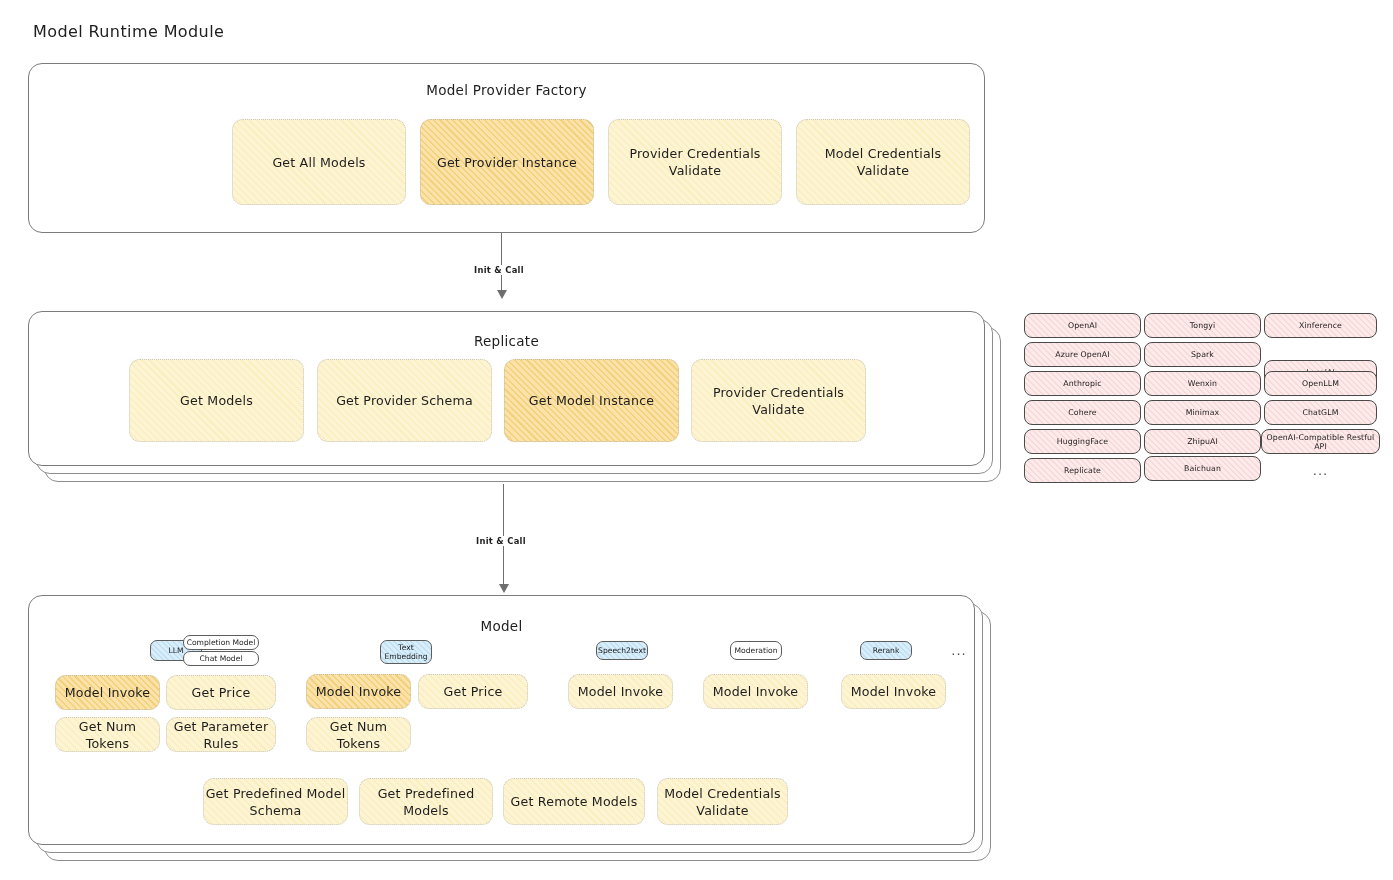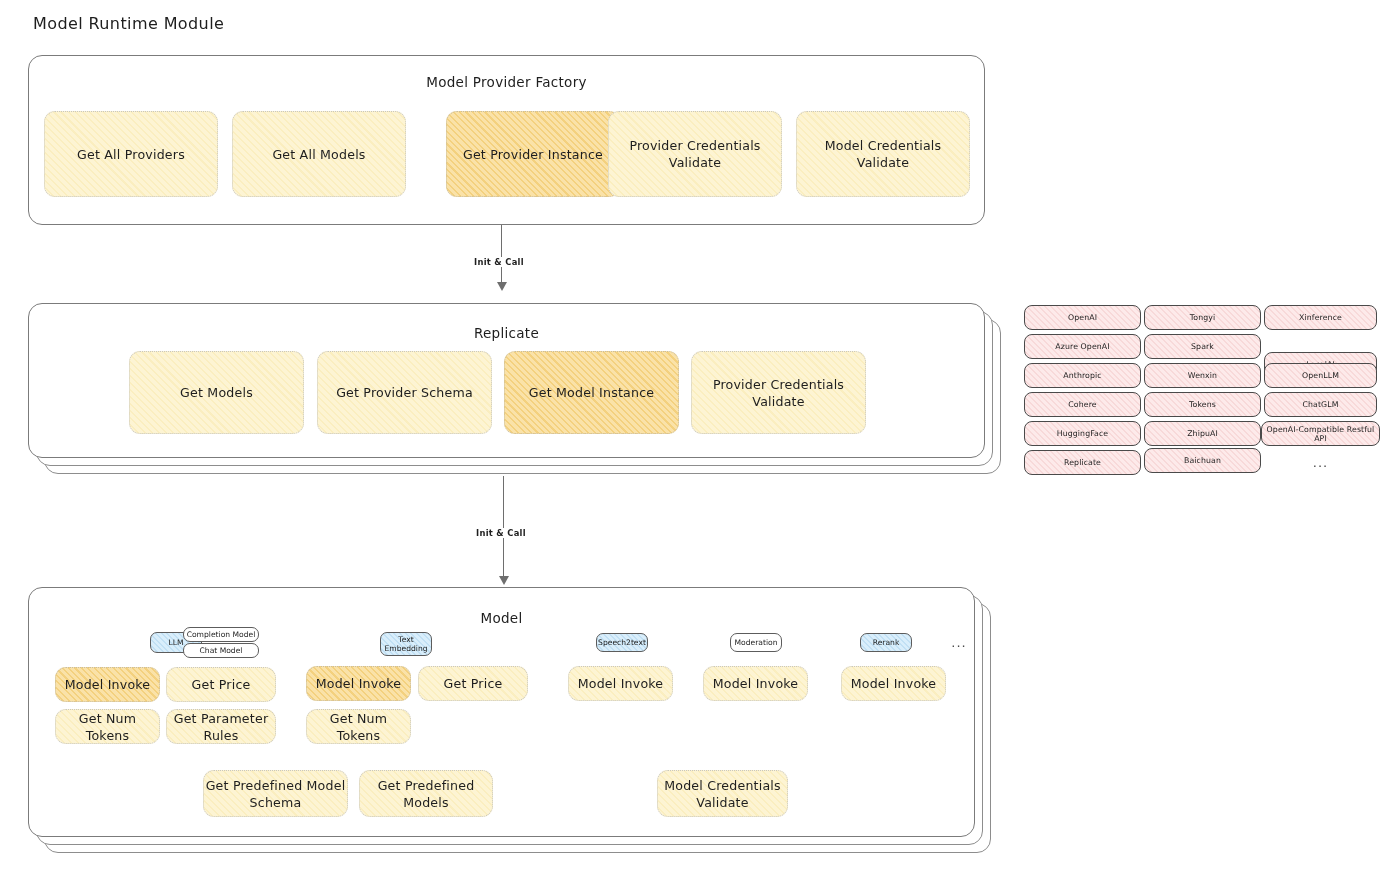--- a/index.html
+++ b/index.html
@@ -1,21 +1,21 @@
 <!DOCTYPE html>
 <html><head>
 <meta charset="utf-8">
 <style>
   html,body{margin:0;padding:0;background:#ffffff;}
   body{
     width:1393px;height:880px;position:relative;overflow:hidden;
     font-family:"DejaVu Sans","Liberation Sans",sans-serif;
     color:#1e1e1e;
   }
-  .canvas{position:absolute;left:0;top:4px;width:1393px;height:852px;}
+  .canvas{position:absolute;left:0;top:12px;width:1393px;height:852px;}
 
   
   .page-title{
     position:absolute;left:33px;top:10px;
     font-size:16px;letter-spacing:.4px;color:#1e1e1e;
   }
 
   
   .panel{
     position:absolute;background:#ffffff;
@@ -85,23 +85,22 @@
 <body>
 
 <div class="canvas">
 
   <div class="page-title">Model Runtime Module</div>
 
   <div class="panel" style="left:28px;top:51px;width:957px;height:170px;">
     <div class="panel-title" style="top:18px;">Model Provider Factory</div>
   </div>
 
-  <div class="ybox" style="left:44px;top:107px;width:174px;height:86px;">Get All Providers</div>
   <div class="ybox" style="left:232px;top:107px;width:174px;height:86px;">Get All Models</div>
-  <div class="ybox dark" style="left:420px;top:107px;width:174px;height:86px;margin-left:26px;">Get Provider Instance</div>
+  <div class="ybox dark" style="left:420px;top:107px;width:174px;height:86px;">Get Provider Instance</div>
   <div class="ybox" style="left:608px;top:107px;width:174px;height:86px;">Provider Credentials Validate</div>
   <div class="ybox" style="left:796px;top:107px;width:174px;height:86px;">Model Credentials Validate</div>
 
   <div class="arrow-line" style="left:501px;top:221px;height:60px;"></div>
   <div class="arrow-head" style="left:497px;top:278px;"></div>
   <div class="arrow-label" style="left:471px;top:253px;">Init &amp; Call</div>
 
   <div class="panel shadowlayer" style="left:44px;top:315px;width:957px;height:155px;"></div>
   <div class="panel shadowlayer" style="left:36px;top:307px;width:957px;height:155px;"></div>
   <div class="panel" style="left:28px;top:299px;width:957px;height:155px;">
@@ -116,21 +115,21 @@
   <div class="tag" style="left:1024px;top:301px;width:117px;height:25px;text-align:right;">OpenAI</div>
   <div class="tag" style="left:1024px;top:330px;width:117px;height:25px;">Azure OpenAI</div>
   <div class="tag" style="left:1024px;top:359px;width:117px;height:25px;">Anthropic</div>
   <div class="tag" style="left:1024px;top:388px;width:117px;height:25px;">Cohere</div>
   <div class="tag" style="left:1024px;top:417px;width:117px;height:25px;">HuggingFace</div>
   <div class="tag" style="left:1024px;top:446px;width:117px;height:25px;">Replicate</div>
 
   <div class="tag" style="left:1144px;top:301px;width:117px;height:25px;">Tongyi</div>
   <div class="tag" style="left:1144px;top:330px;width:117px;height:25px;">Spark</div>
   <div class="tag" style="left:1144px;top:359px;width:117px;height:25px;">Wenxin</div>
-  <div class="tag" style="left:1144px;top:388px;width:117px;height:25px;">Tokens</div>
+  <div class="tag" style="left:1144px;top:388px;width:117px;height:25px;">Minimax</div>
   <div class="tag" style="left:1144px;top:417px;width:117px;height:25px;">ZhipuAI</div>
   <div class="tag" style="left:1144px;top:444px;width:117px;height:25px;">Baichuan</div>
 
   <div class="tag" style="left:1264px;top:301px;width:113px;height:25px;">Xinference</div>
   <div class="tag" style="left:1264px;top:330px;width:113px;height:25px;margin-top:18px;">LocalAI</div>
   <div class="tag" style="left:1264px;top:359px;width:113px;height:25px;">OpenLLM</div>
   <div class="tag" style="left:1264px;top:388px;width:113px;height:25px;">ChatGLM</div>
   <div class="tag" style="left:1261px;top:417px;width:119px;height:25px;">OpenAI-Compatible Restful API</div>
   <div class="ellipsis" style="left:1264px;top:450px;width:113px;height:16px;">...</div>
 
@@ -165,15 +164,16 @@
   <div class="badge plain" style="left:730px;top:629px;width:52px;height:19px;">Moderation</div>
   <div class="ybox" style="left:703px;top:662px;width:105px;height:35px;">Model Invoke</div>
 
   <div class="badge" style="left:860px;top:629px;width:52px;height:19px;">Rerank</div>
   <div class="ybox" style="left:841px;top:662px;width:105px;height:35px;">Model Invoke</div>
 
   <div class="ellipsis" style="left:948px;top:630px;width:22px;height:16px;">...</div>
 
   <div class="ybox" style="left:203px;top:766px;width:145px;height:47px;">Get Predefined Model Schema</div>
   <div class="ybox" style="left:359px;top:766px;width:134px;height:47px;">Get Predefined Models</div>
+  <div class="ybox" style="left:503px;top:766px;width:142px;height:47px;">Get Remote Models</div>
   <div class="ybox" style="left:657px;top:766px;width:131px;height:47px;">Model Credentials Validate</div>
 
 </div>
 
 </body></html>

